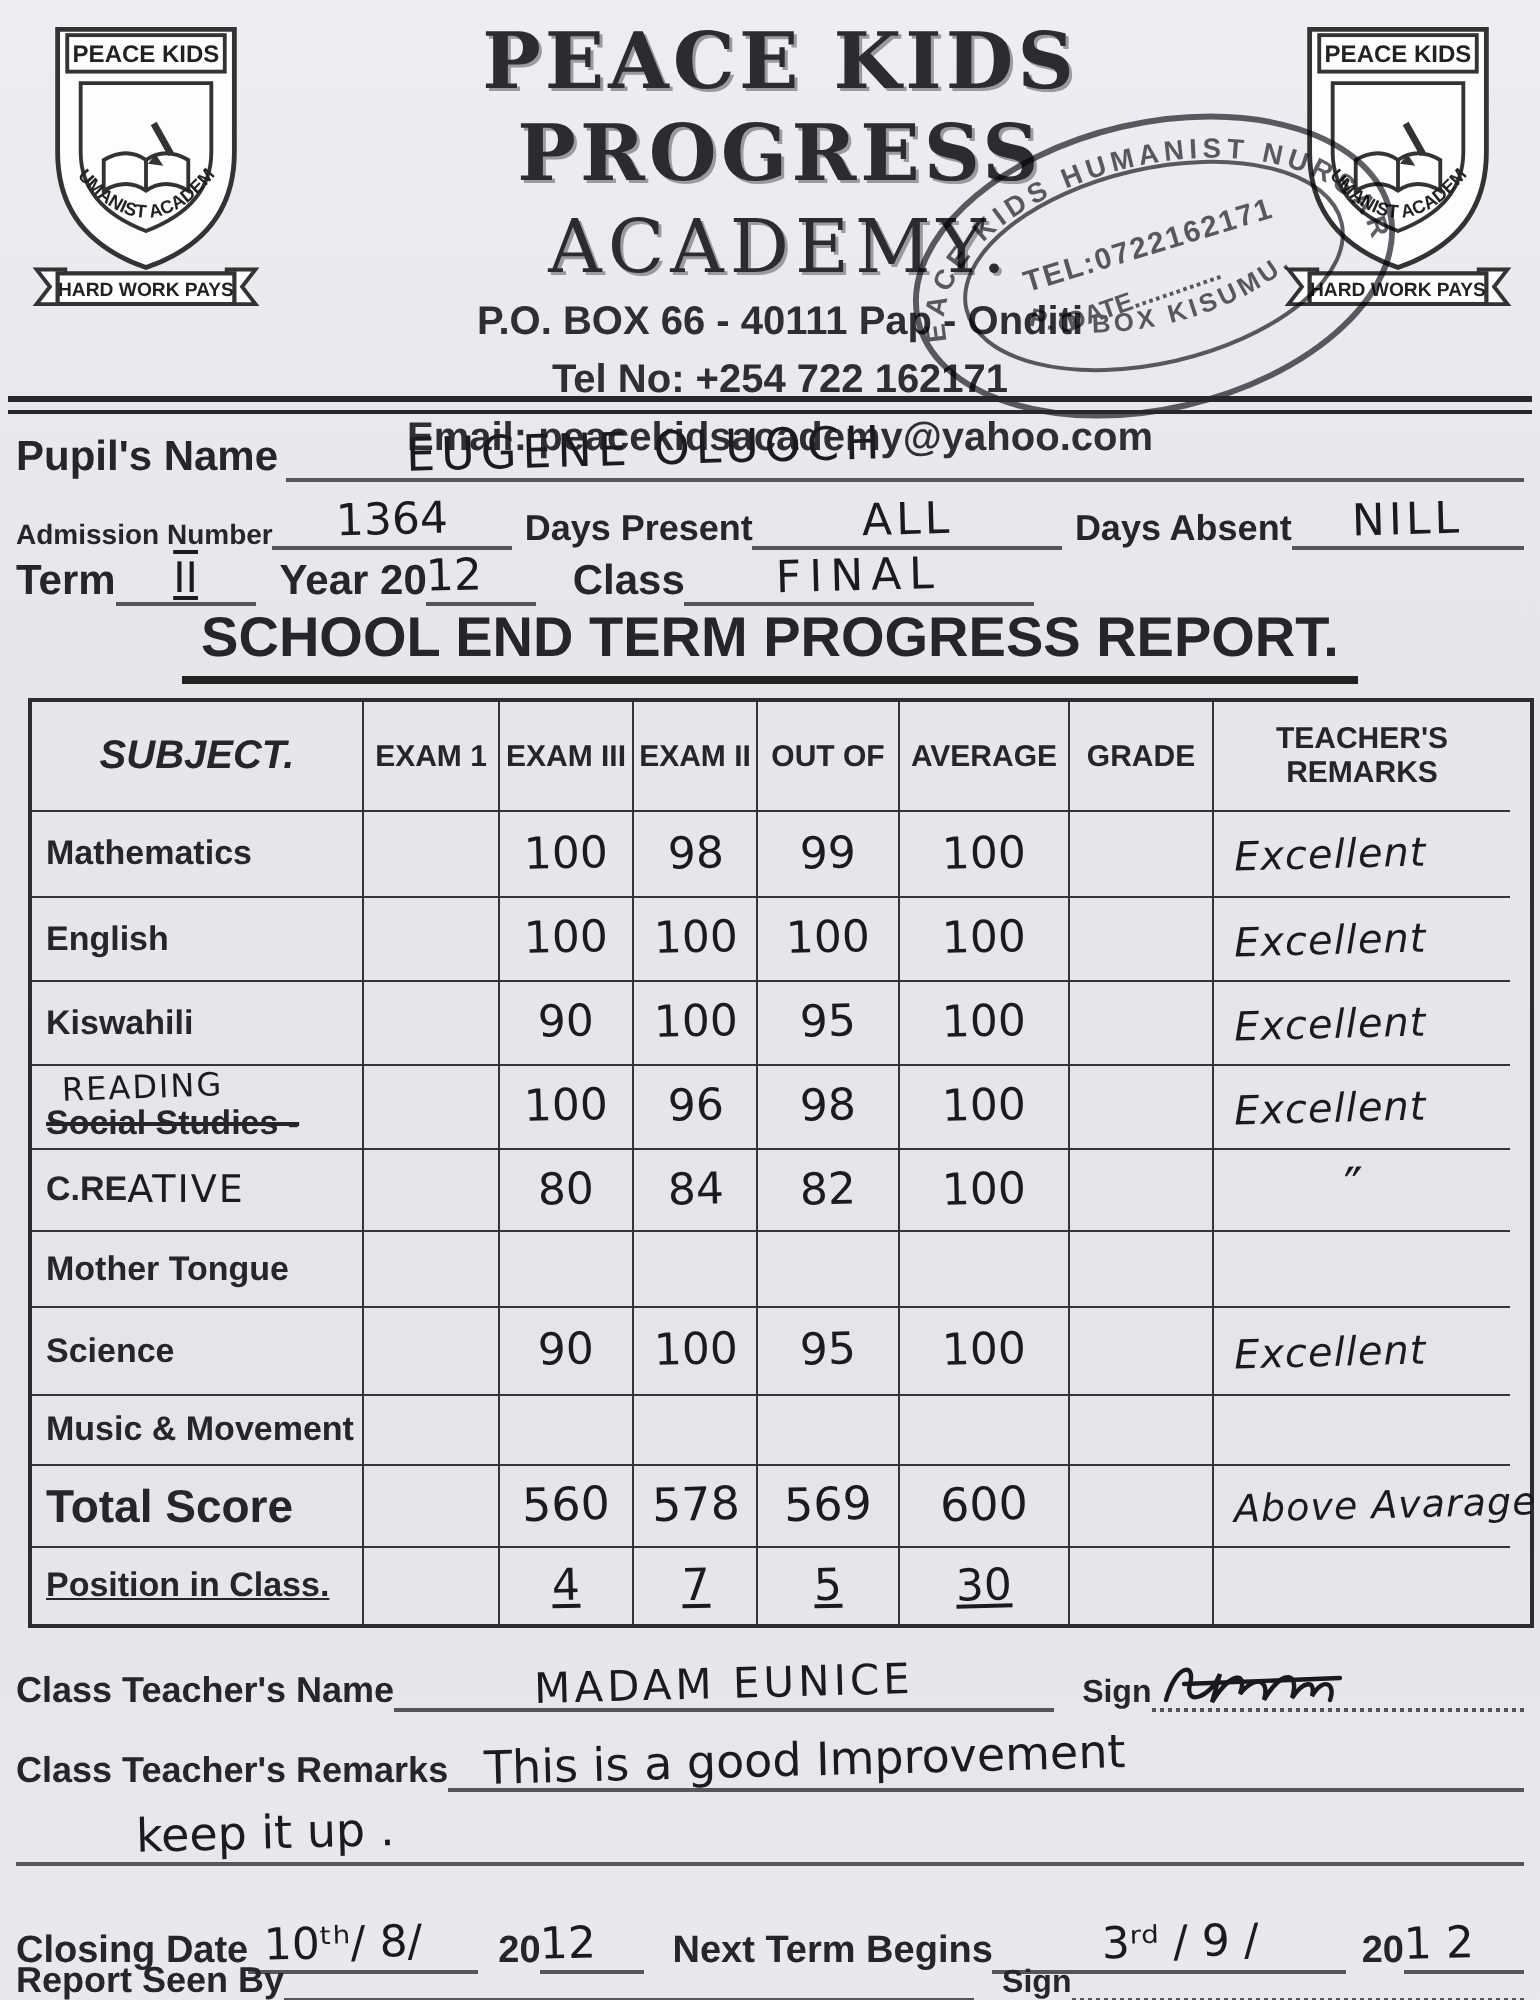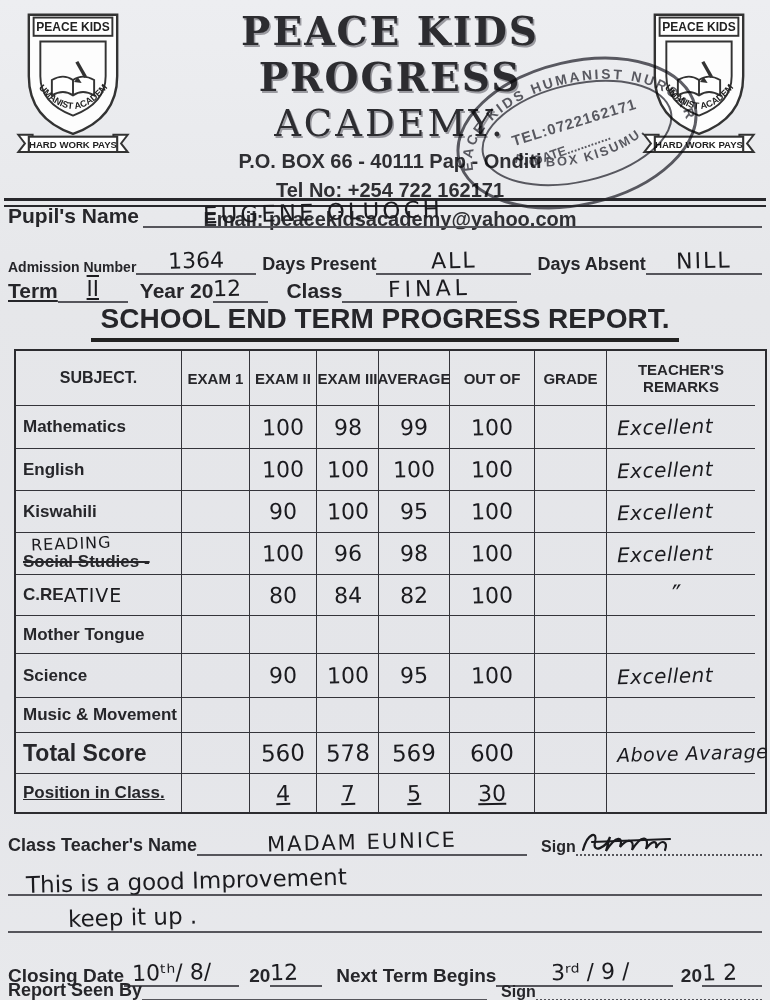--- a/index.html
+++ b/index.html
@@ -35,21 +35,21 @@
                 border-bottom:4px solid #222;padding:0 10px 3px;}
   
   .marks{position:absolute;left:14px;top:349px;width:749px;
          display:grid;grid-template-columns:166px 68px 67px 62px 71px 85px 72px 148px;
          grid-template-rows:55px 43px 42px 42px 42px 41px 38px 44px 35px 41px 38px;
          border:2.5px solid #2c2c30;background:transparent;}
   .cell{border-right:1.8px solid #34343a;border-bottom:1.8px solid #34343a;
         display:flex;align-items:center;overflow:visible;}
   .cell.lastcol{border-right:none;} .cell.lastrow{border-bottom:none;text-decoration:underline;}
   .cell.th{justify-content:center;font-weight:700;font-size:15px;text-align:center;}
-  .cell.th.subj{font-size:16px;}
+  .cell.th.subj{font-size:20px;font-style:italic;}
   .cell.subject{padding-left:7px;font-weight:700;font-size:17px;}
   .cell.subject.total{font-size:23px;}
   .cell.val{justify-content:center;font-size:22px;}
   .cell.val.big{font-size:23px;}
   .cell.remark{padding-left:10px;font-size:20px;font-style:italic;letter-spacing:.5px;}
   .struckwrap{display:flex;flex-direction:column;line-height:1.05;}
   .correction{font-family:"DejaVu Sans",cursive,sans-serif;font-weight:400;font-size:16px;
               letter-spacing:1px;color:#1b1b1f;transform:rotate(-2deg);margin-left:8px;}
   .struck{text-decoration:line-through;text-decoration-thickness:2px;}
   .hwsuffix{font-weight:400;font-size:19px;letter-spacing:1px;}
@@ -129,21 +129,21 @@
       <text x="130" y="79" font-size="15" letter-spacing="1" text-anchor="middle" transform="rotate(-4 130 79)">TEL:0722162171</text>
       <text x="122" y="103" font-size="13" text-anchor="middle" transform="rotate(-6 122 103)">DATE.............</text>
       <text font-size="13" letter-spacing="2">
         <textPath href="#stampBot" startOffset="50%" text-anchor="middle">P.O BOX   KISUMU.</textPath>
       </text>
     </g>
   </svg>
 
   <div class="rule"></div>
 
-  <div class="frow" style="top:200px;justify-content:space-between;">
+  <div class="frow" style="top:213px;justify-content:space-between;">
     <span class="lbl" style="font-size:21px;">Pupil's Name</span>
     <span class="line fill" style="margin-left:4px;">
       <span class="hw rot" style="font-size:23px;letter-spacing:3px;padding-left:60px;">EUGENE   OLUOCH</span>
     </span>
   </div>
 
   <div class="frow" style="top:248px;">
     <span class="lbl" style="font-size:14px;">Admission Number</span>
     <span class="line" style="width:120px;justify-content:center;">
       <span class="hw rot" style="font-size:22px;">1364</span>
@@ -152,45 +152,45 @@
     <span class="line" style="width:155px;justify-content:center;">
       <span class="hw rot" style="font-size:22px;letter-spacing:2px;">ALL</span>
     </span>
     <span class="lbl" style="font-size:18px;margin-left:6px;">Days Absent</span>
     <span class="line fill" style="justify-content:center;">
       <span class="hw rot" style="font-size:22px;letter-spacing:2px;">NILL</span>
     </span>
   </div>
 
   <div class="frow" style="top:276px;">
-    <span class="lbl" style="font-size:21px;text-decoration:underline;">Term</span>
+    <span class="lbl" style="font-size:21px;">Term</span>
     <span class="line" style="width:70px;justify-content:center;">
       <span class="hw" style="font-size:21px;text-decoration:overline underline;">II</span>
     </span>
     <span class="lbl" style="font-size:21px;margin-left:12px;">Year 20</span>
     <span class="line" style="width:55px;">
       <span class="hw rot" style="font-size:22px;">12</span>
     </span>
     <span class="lbl" style="font-size:21px;margin-left:18px;">Class</span>
     <span class="line" style="width:175px;justify-content:center;">
       <span class="hw rot" style="font-size:22px;letter-spacing:4px;">FINAL</span>
     </span>
   </div>
 
   <div class="heading">
     <span>SCHOOL END TERM PROGRESS REPORT.</span>
   </div>
 
   <div class="marks">
       <div class="cell th subj">SUBJECT.</div>
       <div class="cell th">EXAM 1</div>
+      <div class="cell th">EXAM III</div>
       <div class="cell th">EXAM II</div>
-      <div class="cell th">EXAM III</div>
+      <div class="cell th">OUT OF</div>
       <div class="cell th">AVERAGE</div>
-      <div class="cell th">OUT OF</div>
       <div class="cell th">GRADE</div>
       <div class="cell th lastcol">TEACHER'S REMARKS</div>
       <div class="cell subject">Mathematics</div>
       <div class="cell val hw">
         <span class="hw rot"></span>
       </div>
       <div class="cell val hw">
         <span class="hw rot">100</span>
       </div>
       <div class="cell val hw">
@@ -424,20 +424,21 @@
       <svg class="sig-svg" viewBox="0 0 110 30" style="left:2px;right:auto;">
         <g fill="none" stroke="#1a1a1e" stroke-width="2.2" stroke-linecap="round">
           <path d="M5,22 C10,4 20,3 17,14 C14,26 28,20 32,9 L28,23 C38,7 46,8 42,19 C50,9 57,12 54,22 C64,5 72,9 68,21 C74,12 80,12 78,20 C84,10 90,14 87,22"></path>
           <path d="M14,14 L92,11"></path>
         </g>
       </svg>
     </span>
   </div>
 
   <div class="frow" style="top:868px;">
+    <span class="lbl" style="font-size:18px;">Class Teacher's Remarks</span>
     <span class="line fill">
       <span class="hw rot" style="font-size:23px;padding-left:18px;">This   is   a   good   Improvement</span>
     </span>
   </div>
 
   <div class="frow" style="top:905px;">
     <span class="line fill">
       <span class="hw rot" style="font-size:23px;padding-left:60px;">keep   it   up .</span>
     </span>
   </div>

